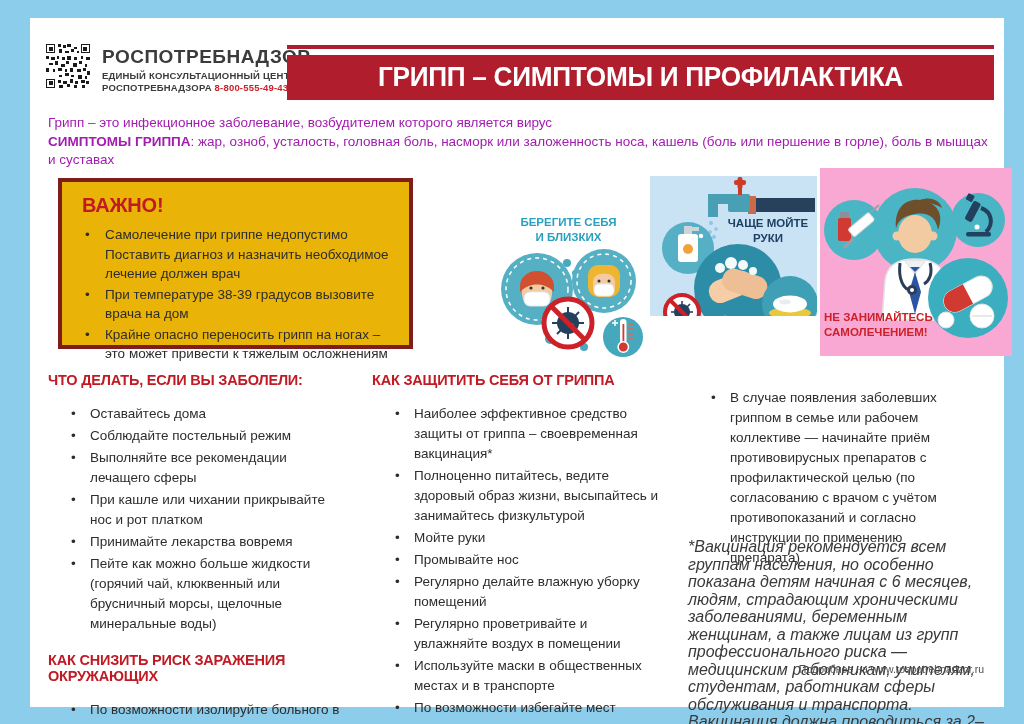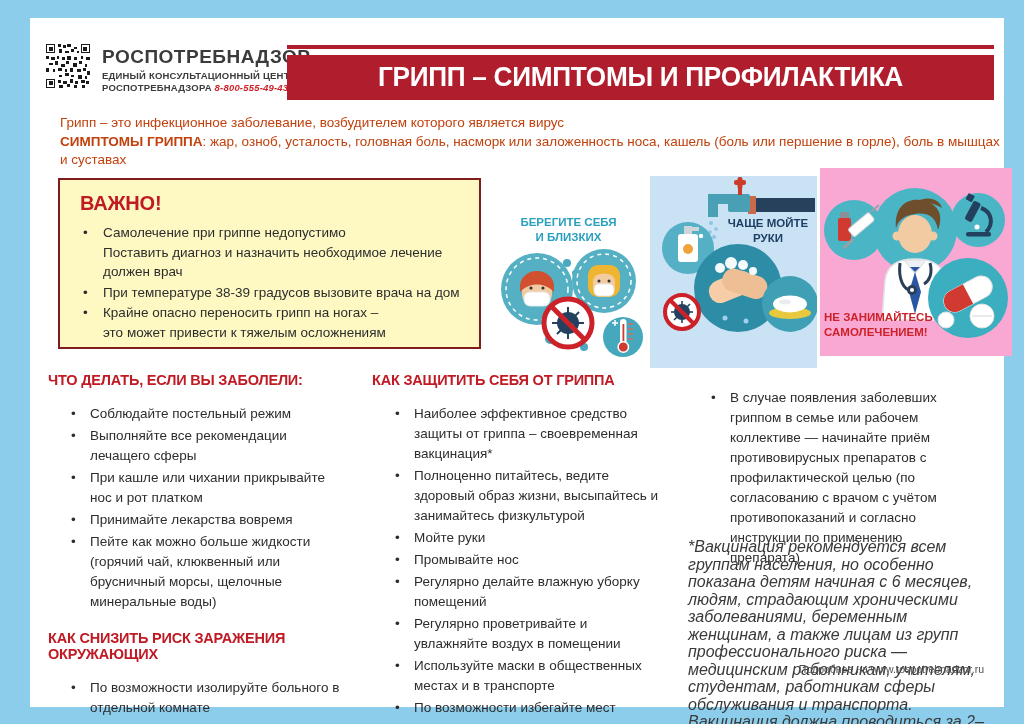--- a/index.html
+++ b/index.html
@@ -9,43 +9,43 @@
     position:relative;overflow:hidden;
   }
   .page{position:absolute;inset:0;background:#8dcdec;}
   .sheet{position:absolute;left:30px;top:18px;right:20px;bottom:17px;background:#ffffff;}
 
   
   .qr{position:absolute;left:16px;top:26px;width:44px;height:44px;}
   .org-name{position:absolute;left:72px;top:28px;font-size:19px;font-weight:bold;color:#3b3b3b;letter-spacing:.5px;}
   .org-sub1{position:absolute;left:72px;top:52px;font-size:9.5px;font-weight:bold;color:#3b3b3b;letter-spacing:.2px;}
   .org-sub2{position:absolute;left:72px;top:64px;font-size:9.5px;font-weight:bold;color:#3b3b3b;letter-spacing:.2px;}
-  .org-sub2 .phone{color:#cc2128;font-style:italic;}
+  .org-sub2 .phone{color:#cc2128;}
   .banner-strip{position:absolute;left:257px;top:27px;width:707px;height:4px;background:#b01e2e;}
   .banner{position:absolute;left:257px;top:37px;width:707px;height:45px;background:#b01e2e;}
   .banner h1{margin:0;line-height:45px;text-align:center;color:#ffffff;font-size:27px;
     font-weight:bold;letter-spacing:-.3px;transform:scaleX(.97);}
 
   
-  .intro{position:absolute;left:30px;top:96px;width:940px;font-size:13.5px;color:#c2410c;line-height:18.5px;}
+  .intro{position:absolute;left:18px;top:96px;width:940px;font-size:13.5px;color:#a21caf;line-height:18.5px;}
   .intro p{margin:0;}
 
   
-  .important-box{position:absolute;left:28px;top:160px;width:423px;height:171px;
-    border:2px solid #7f1d1d;box-sizing:border-box;background:#fef9c3;}
+  .important-box{position:absolute;left:28px;top:160px;width:355px;height:171px;
+    border:4px solid #7f1d1d;box-sizing:border-box;background:#eab308;}
   .important-box h2{margin:12px 0 8px 20px;font-size:20px;color:#c01a24;letter-spacing:-.2px;}
   .important-box ul{margin:0;padding:0 14px 0 1px;list-style:none;}
   .important-box li{position:relative;padding-left:42px;font-size:13.5px;line-height:19.5px;
     color:#2d2d2d;white-space:pre-line;margin-bottom:1px;}
   .important-box li::before{content:"•";position:absolute;left:22px;top:0;color:#2d2d2d;}
 
   
   .panel{position:absolute;overflow:hidden;}
   .panel1{left:462px;top:158px;width:153px;height:170px;background:#fff;margin-top:35px;}
-  .panel2{left:620px;top:158px;width:167px;height:192px;background:#c9e2f4;}
+  .panel2{left:620px;top:158px;width:167px;height:140px;background:#c9e2f4;}
   .panel3{left:790px;top:150px;width:192px;height:188px;background:#f9a8d4;}
   .panel svg{position:absolute;left:0;top:0;}
   .p1-title{position:absolute;left:0;top:4px;width:100%;text-align:center;color:#2aa0bf;
     font-size:11.5px;font-weight:bold;line-height:1.3;white-space:pre-line;}
   .p2-title{position:absolute;left:72px;top:40px;width:92px;text-align:center;color:#1d3f63;
     font-size:11.5px;font-weight:bold;line-height:1.3;white-space:pre-line;}
   .p3-title{position:absolute;left:4px;top:142px;width:120px;color:#cc2128;
     font-size:11.5px;font-weight:bold;line-height:1.3;white-space:pre-line;}
 
   
@@ -329,20 +329,21 @@
           <circle cx="126" cy="152" r="8" fill="#ffffff" stroke="#e2e2e2"></circle>
         </g>
       </svg>
       <div class="p3-title">НЕ ЗАНИМАЙТЕСЬ
 САМОЛЕЧЕНИЕМ!</div>
     </div>
 
     <div class="col col1">
       <h3>ЧТО ДЕЛАТЬ, ЕСЛИ ВЫ ЗАБОЛЕЛИ:</h3>
       <ul>
+        <li>Оставайтесь дома</li>
         <li>Соблюдайте постельный режим</li>
         <li>Выполняйте все рекомендации лечащего сферы</li>
         <li>При кашле или чихании прикрывайте нос и рот платком</li>
         <li>Принимайте лекарства вовремя</li>
         <li>Пейте как можно больше жидкости (горячий чай, клюквенный или брусничный морсы, щелочные минеральные воды)</li>
       </ul>
       <h3 class="second">КАК СНИЗИТЬ РИСК ЗАРАЖЕНИЯ ОКРУЖАЮЩИХ</h3>
       <ul>
         <li>По возможности изолируйте больного в отдельной комнате</li>
         <li>Регулярно проветривайте помещение, где находится больной</li>

